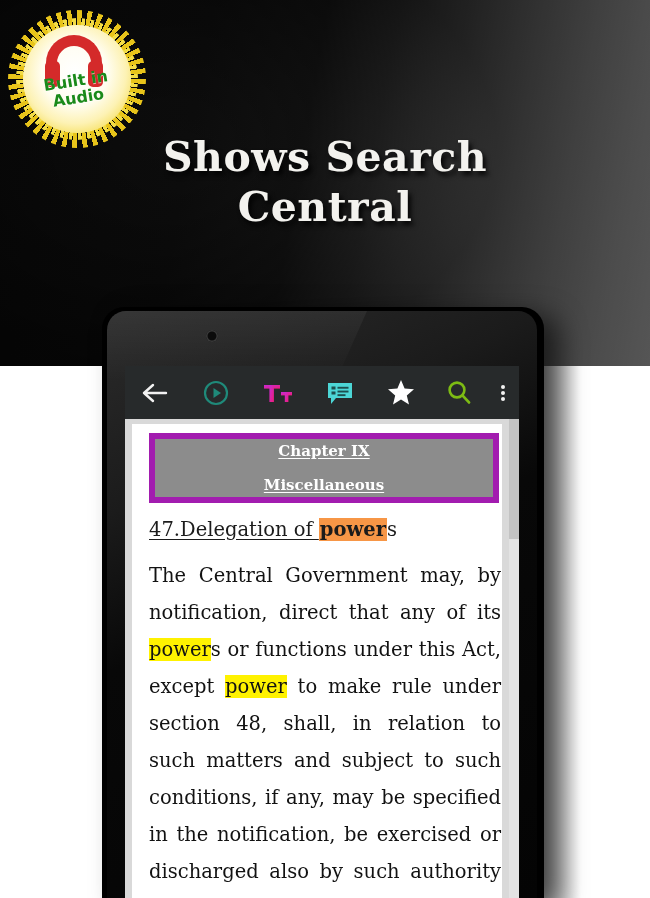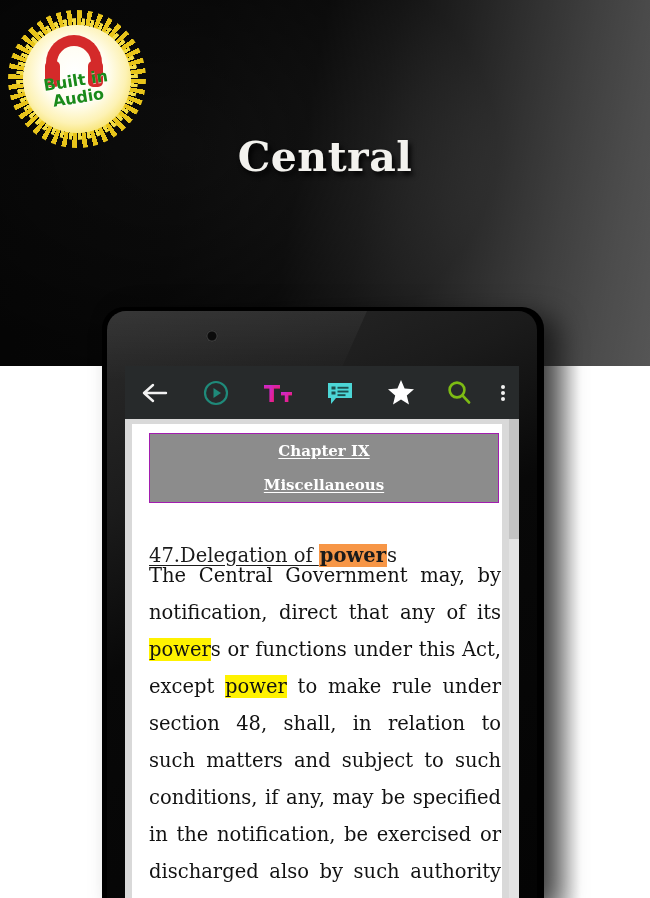--- a/index.html
+++ b/index.html
@@ -141,34 +141,33 @@
   #scrollbar-track{
     position:absolute;left:384px;top:53px;width:10px;height:479px;
     background:#e3e3e3;
   }
   #scrollbar-thumb{
     position:absolute;left:0;top:0;width:10px;height:120px;background:#c3c3c3;
   }
 
   #chapter-banner{
     position:absolute;left:17px;top:9px;width:350px;height:70px;
-    background:#8c8c8c;border:1px solid #a21caf;box-sizing:border-box;
+    background:#8c8c8c;border:6px solid #a21caf;box-sizing:border-box;
     display:flex;flex-direction:column;align-items:center;justify-content:center;
   }
   .chap-line{
     color:#ffffff;font-family:"DejaVu Serif",serif;font-weight:bold;
     font-size:15px;text-decoration:underline;text-underline-offset:2px;
   }
   .chap-line.one{margin-bottom:16px;}
 
   #section-head{
     position:absolute;left:17px;top:94px;width:352px;
     font-family:"DejaVu Serif",serif;font-size:19.5px;color:#1b1b1b;
     white-space:nowrap;
-    margin-top:26px;
   }
   #section-head .u{text-decoration:underline;text-underline-offset:3px;}
   .hl-orange{background:#f79646;font-weight:bold;padding:0 1px;}
 
   #body-text{
     position:absolute;left:17px;top:133px;width:352px;
     font-family:"DejaVu Serif",serif;font-size:19.5px;line-height:37px;
     color:#121212;text-align:justify;text-justify:inter-word;
   }
   #body-text::after{content:"";display:inline-block;width:100%;}
@@ -204,20 +203,21 @@
       <div class="hp-ear r"></div>
     </div>
     <div class="badge-txt">
       <div>Built in</div>
       <div>Audio</div>
     </div>
   </div>
 </div>
 
 <div id="headline">
+  <div>Shows Search</div>
   <div>Central</div>
 </div>
 
 <div id="left-white"></div>
 <div id="right-white"></div>
 
 <div id="tablet-shadow"></div>
 <div id="tablet">
   <div id="tablet-gloss"></div>
 </div>

